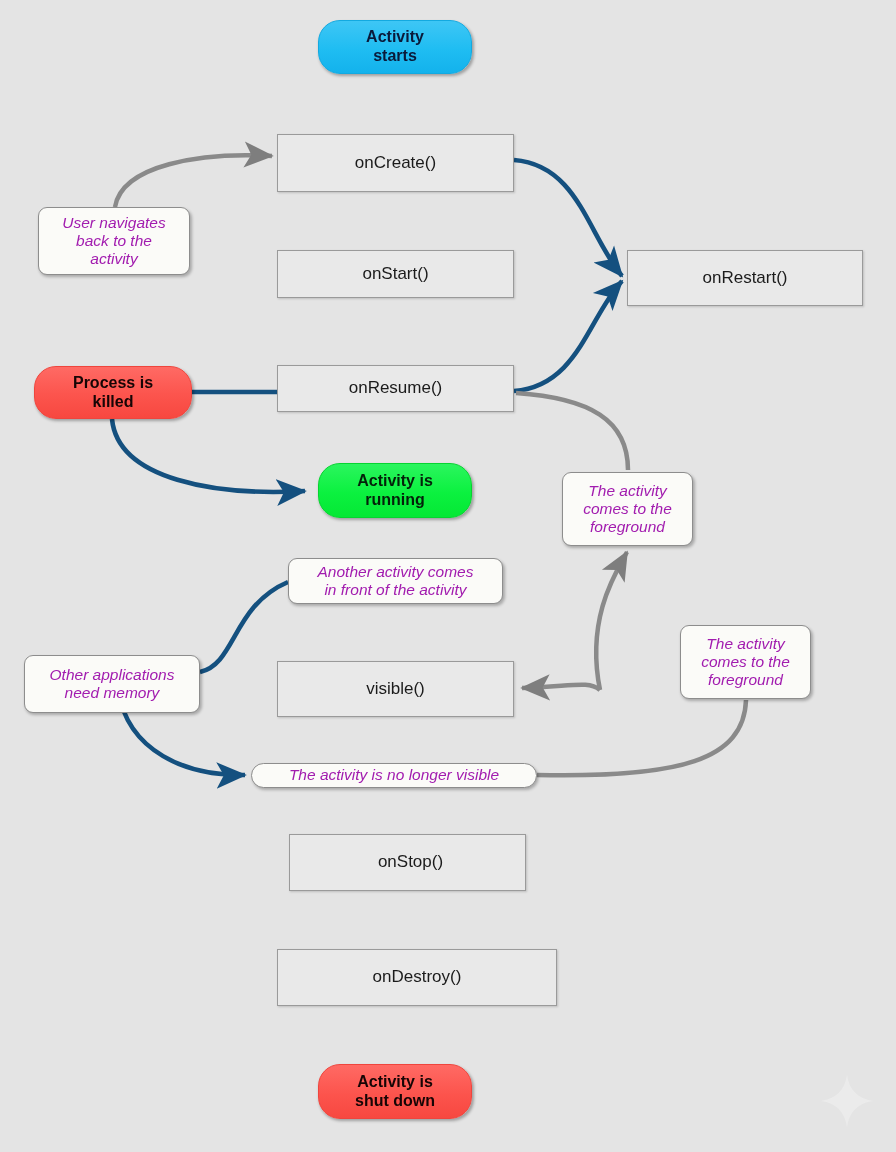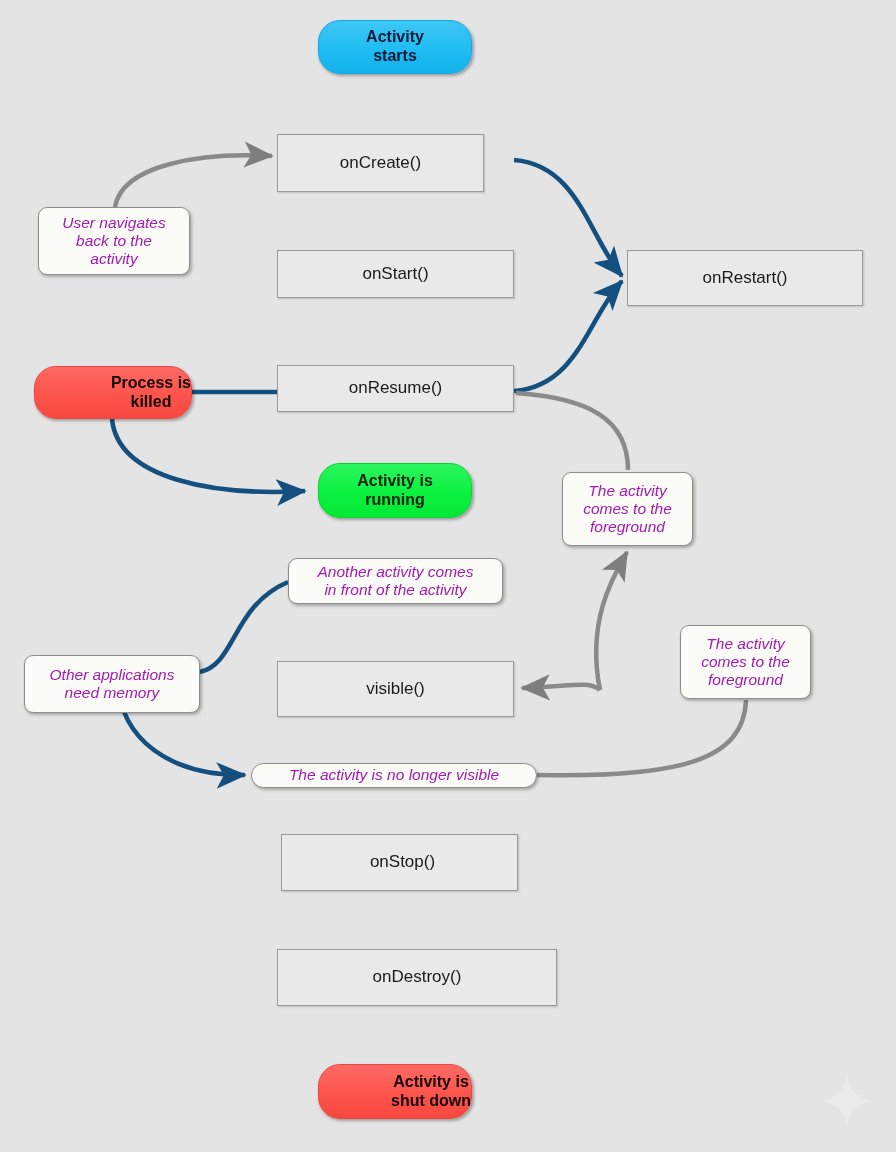--- a/index.html
+++ b/index.html
@@ -54,21 +54,20 @@
   }
   .pill-start {
     background: linear-gradient(180deg,#3ec6f5 0%,#1fbdf2 55%,#13b2ec 100%);
     border: 1px solid #13a9e0;
     color: #0a1a3a;
   }
   .pill-red {
     background: linear-gradient(180deg,#ff6a64 0%,#fc544d 55%,#f74840 100%);
     border: 1px solid #ef453d;
     color: #160505;
-    justify-content: flex-end;
   }
   .pill-green {
     background: linear-gradient(180deg,#2bf55e 0%,#0bf13f 55%,#05e835 100%);
     border: 1px solid #06d430;
     color: #04210a;
   }
   
   .note {
     background: #fbfbf8;
     border: 1px solid #8d8d8d;
@@ -130,21 +129,21 @@
     <path d="M 118 690 C 128 752 186 776 245 775" fill="none" stroke="#14507f" stroke-width="4.6" marker-end="url(#arrow-blue)"></path>
   </svg>
 
   <div class="node pill pill-start" style="left:318px; top:20px; width:154px; height:54px;">
     <div>
       <div>Activity</div>
       <div>starts</div>
     </div>
   </div>
 
-  <div class="node method" style="left:277px; top:134px; width:207px; height:58px;">
+  <div class="node method" style="left:277px; top:134px; width:237px; height:58px;">
     <span>onCreate()</span>
   </div>
 
   <div class="node method" style="left:277px; top:250px; width:237px; height:48px;">
     <span>onStart()</span>
   </div>
 
   <div class="node method" style="left:627px; top:250px; width:236px; height:56px;">
     <span>onRestart()</span>
   </div>
@@ -164,21 +163,21 @@
     <div>
       <div>Activity is</div>
       <div>running</div>
     </div>
   </div>
 
   <div class="node method" style="left:277px; top:661px; width:237px; height:56px;">
     <span>visible()</span>
   </div>
 
-  <div class="node method" style="left:281px; top:834px; width:237px; height:57px;padding-left:6px;">
+  <div class="node method" style="left:289px; top:834px; width:237px; height:57px;padding-left:6px;">
     <span>onStop()</span>
   </div>
 
   <div class="node method" style="left:277px; top:949px; width:280px; height:57px;text-align:right;">
     <span>onDestroy()</span>
   </div>
 
   <div class="node pill pill-red" style="left:318px; top:1064px; width:154px; height:55px;">
     <div>
       <div>Activity is</div>

